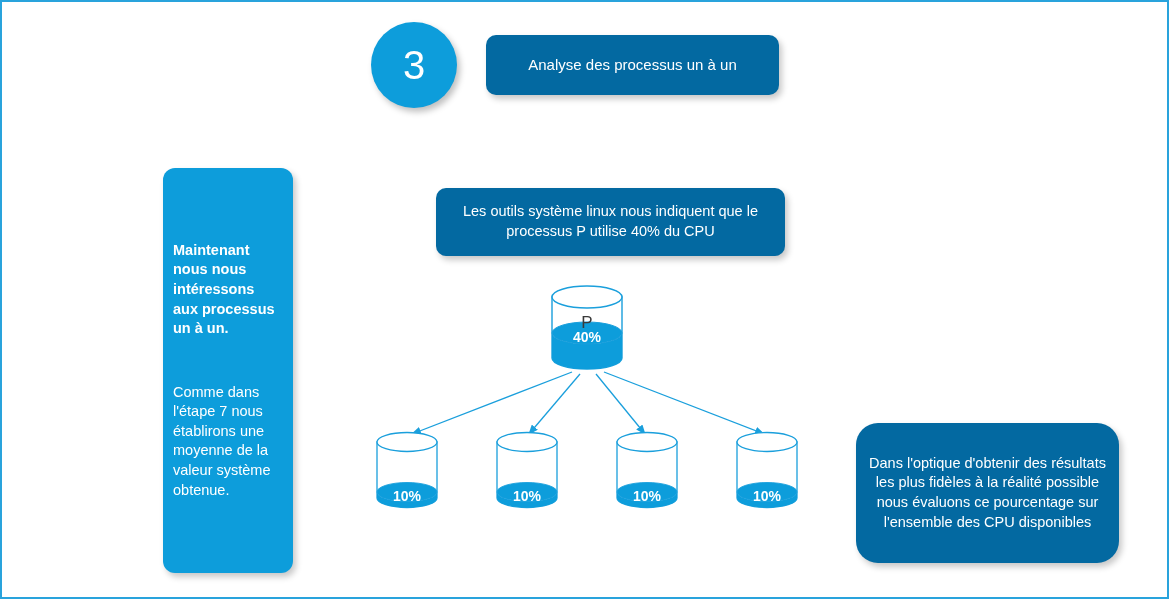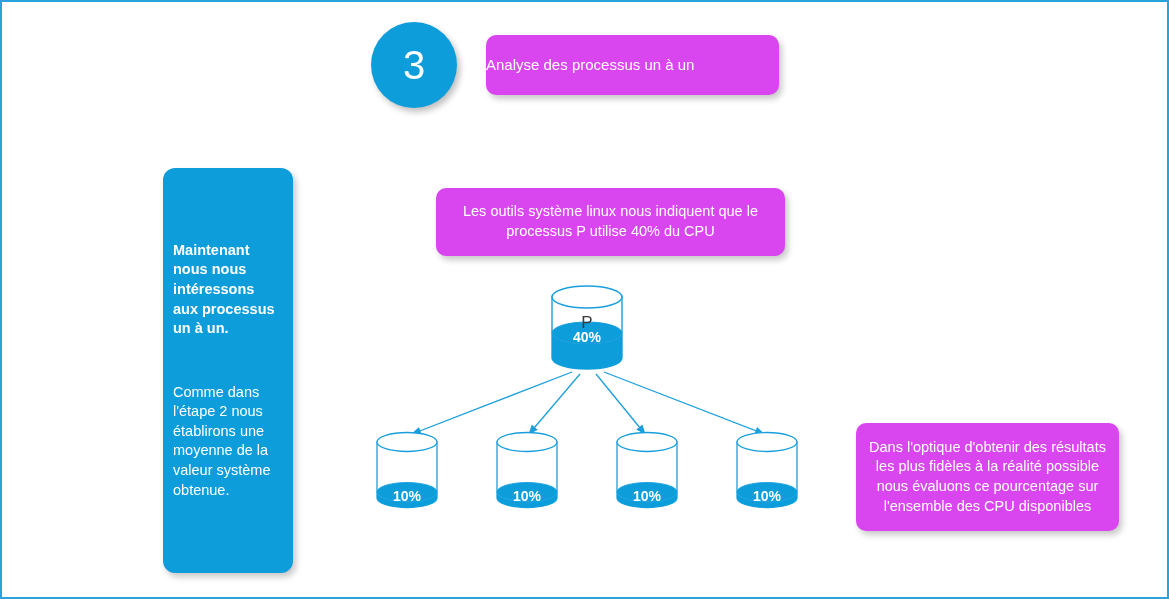--- a/index.html
+++ b/index.html
@@ -30,27 +30,27 @@
     color: #ffffff;
     display: flex;
     align-items: center;
     justify-content: center;
     font-size: 40px;
     font-weight: normal;
   }
   
   .box {
     position: absolute;
-    background: #d946ef;
+    background: #0369a1;
     color: #ffffff;
     border-radius: 10px;
     box-shadow: 3px 4px 6px rgba(0,0,0,0.22);
     display: flex;
     align-items: center;
-    justify-content: flex-start;
+    justify-content: center;
     text-align: center;
     box-sizing: border-box;
     line-height: 1.35;
   }
   #title-box {
     left: 484px;
     top: 33px;
     width: 293px;
     height: 60px;
     font-size: 15px;
@@ -60,23 +60,24 @@
     top: 186px;
     width: 349px;
     height: 68px;
     font-size: 14.5px;
     padding: 4px 10px;
   }
   #cpu-box {
     left: 854px;
     top: 421px;
     width: 263px;
-    height: 108px;
+    height: 140px;
     font-size: 14.5px;
     padding: 6px 12px;
+    border-radius: 22px;
   }
   
   #left-panel {
     position: absolute;
     left: 161px;
     top: 166px;
     width: 130px;
     height: 405px;
     background: #0d9ddb;
     border-radius: 12px;
@@ -134,21 +135,21 @@
   <div class="step-badge">
     <span>3</span>
   </div>
 
   <div class="box" id="title-box">
     <span>Analyse des processus un à un</span>
   </div>
 
   <div id="left-panel">
     <div class="p1">Maintenant nous nous intéressons aux processus un à un.</div>
-    <div class="p2">Comme dans l'étape 2 nous établirons une moyenne de la valeur système obtenue.</div>
+    <div class="p2">Comme dans l'étape 7 nous établirons une moyenne de la valeur système obtenue.</div>
   </div>
 
   <div class="box" id="tools-box">
     <span>Les outils système linux nous indiquent que le processus P utilise 40% du CPU</span>
   </div>
 
   <div class="box" id="cpu-box">
     <span>Dans l'optique d'obtenir des résultats les plus fidèles à la réalité possible nous évaluons ce pourcentage sur l'ensemble des CPU disponibles</span>
   </div>
 

